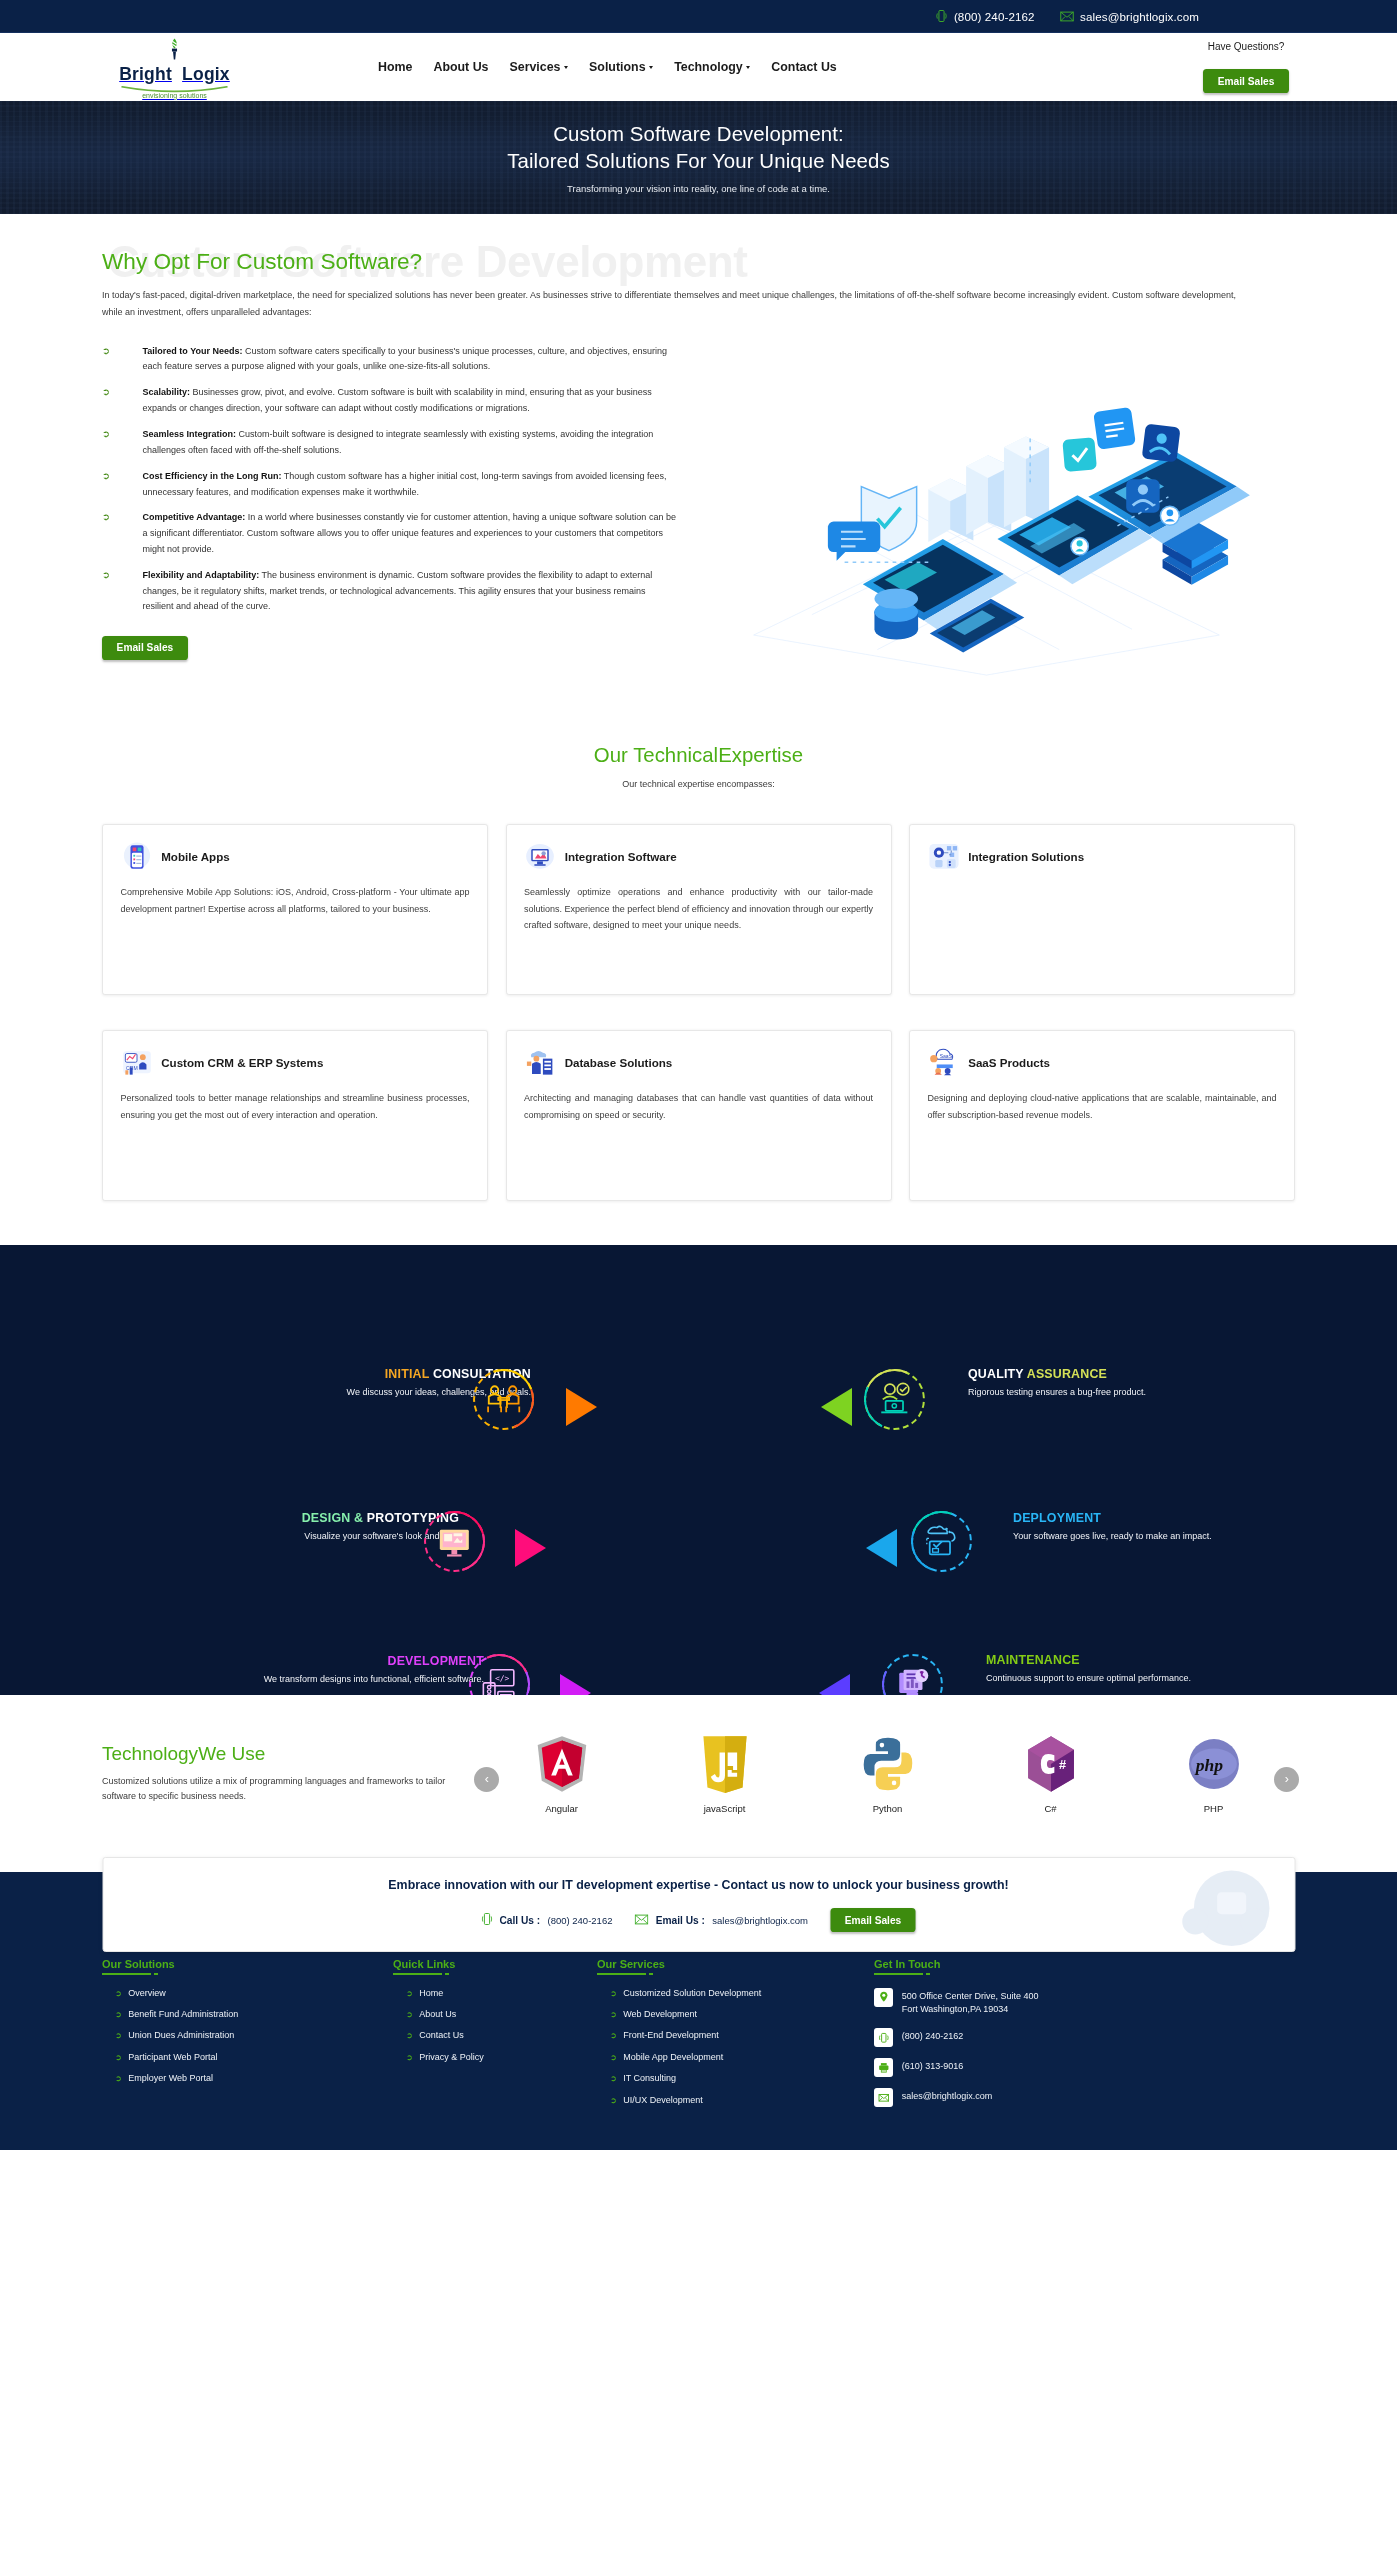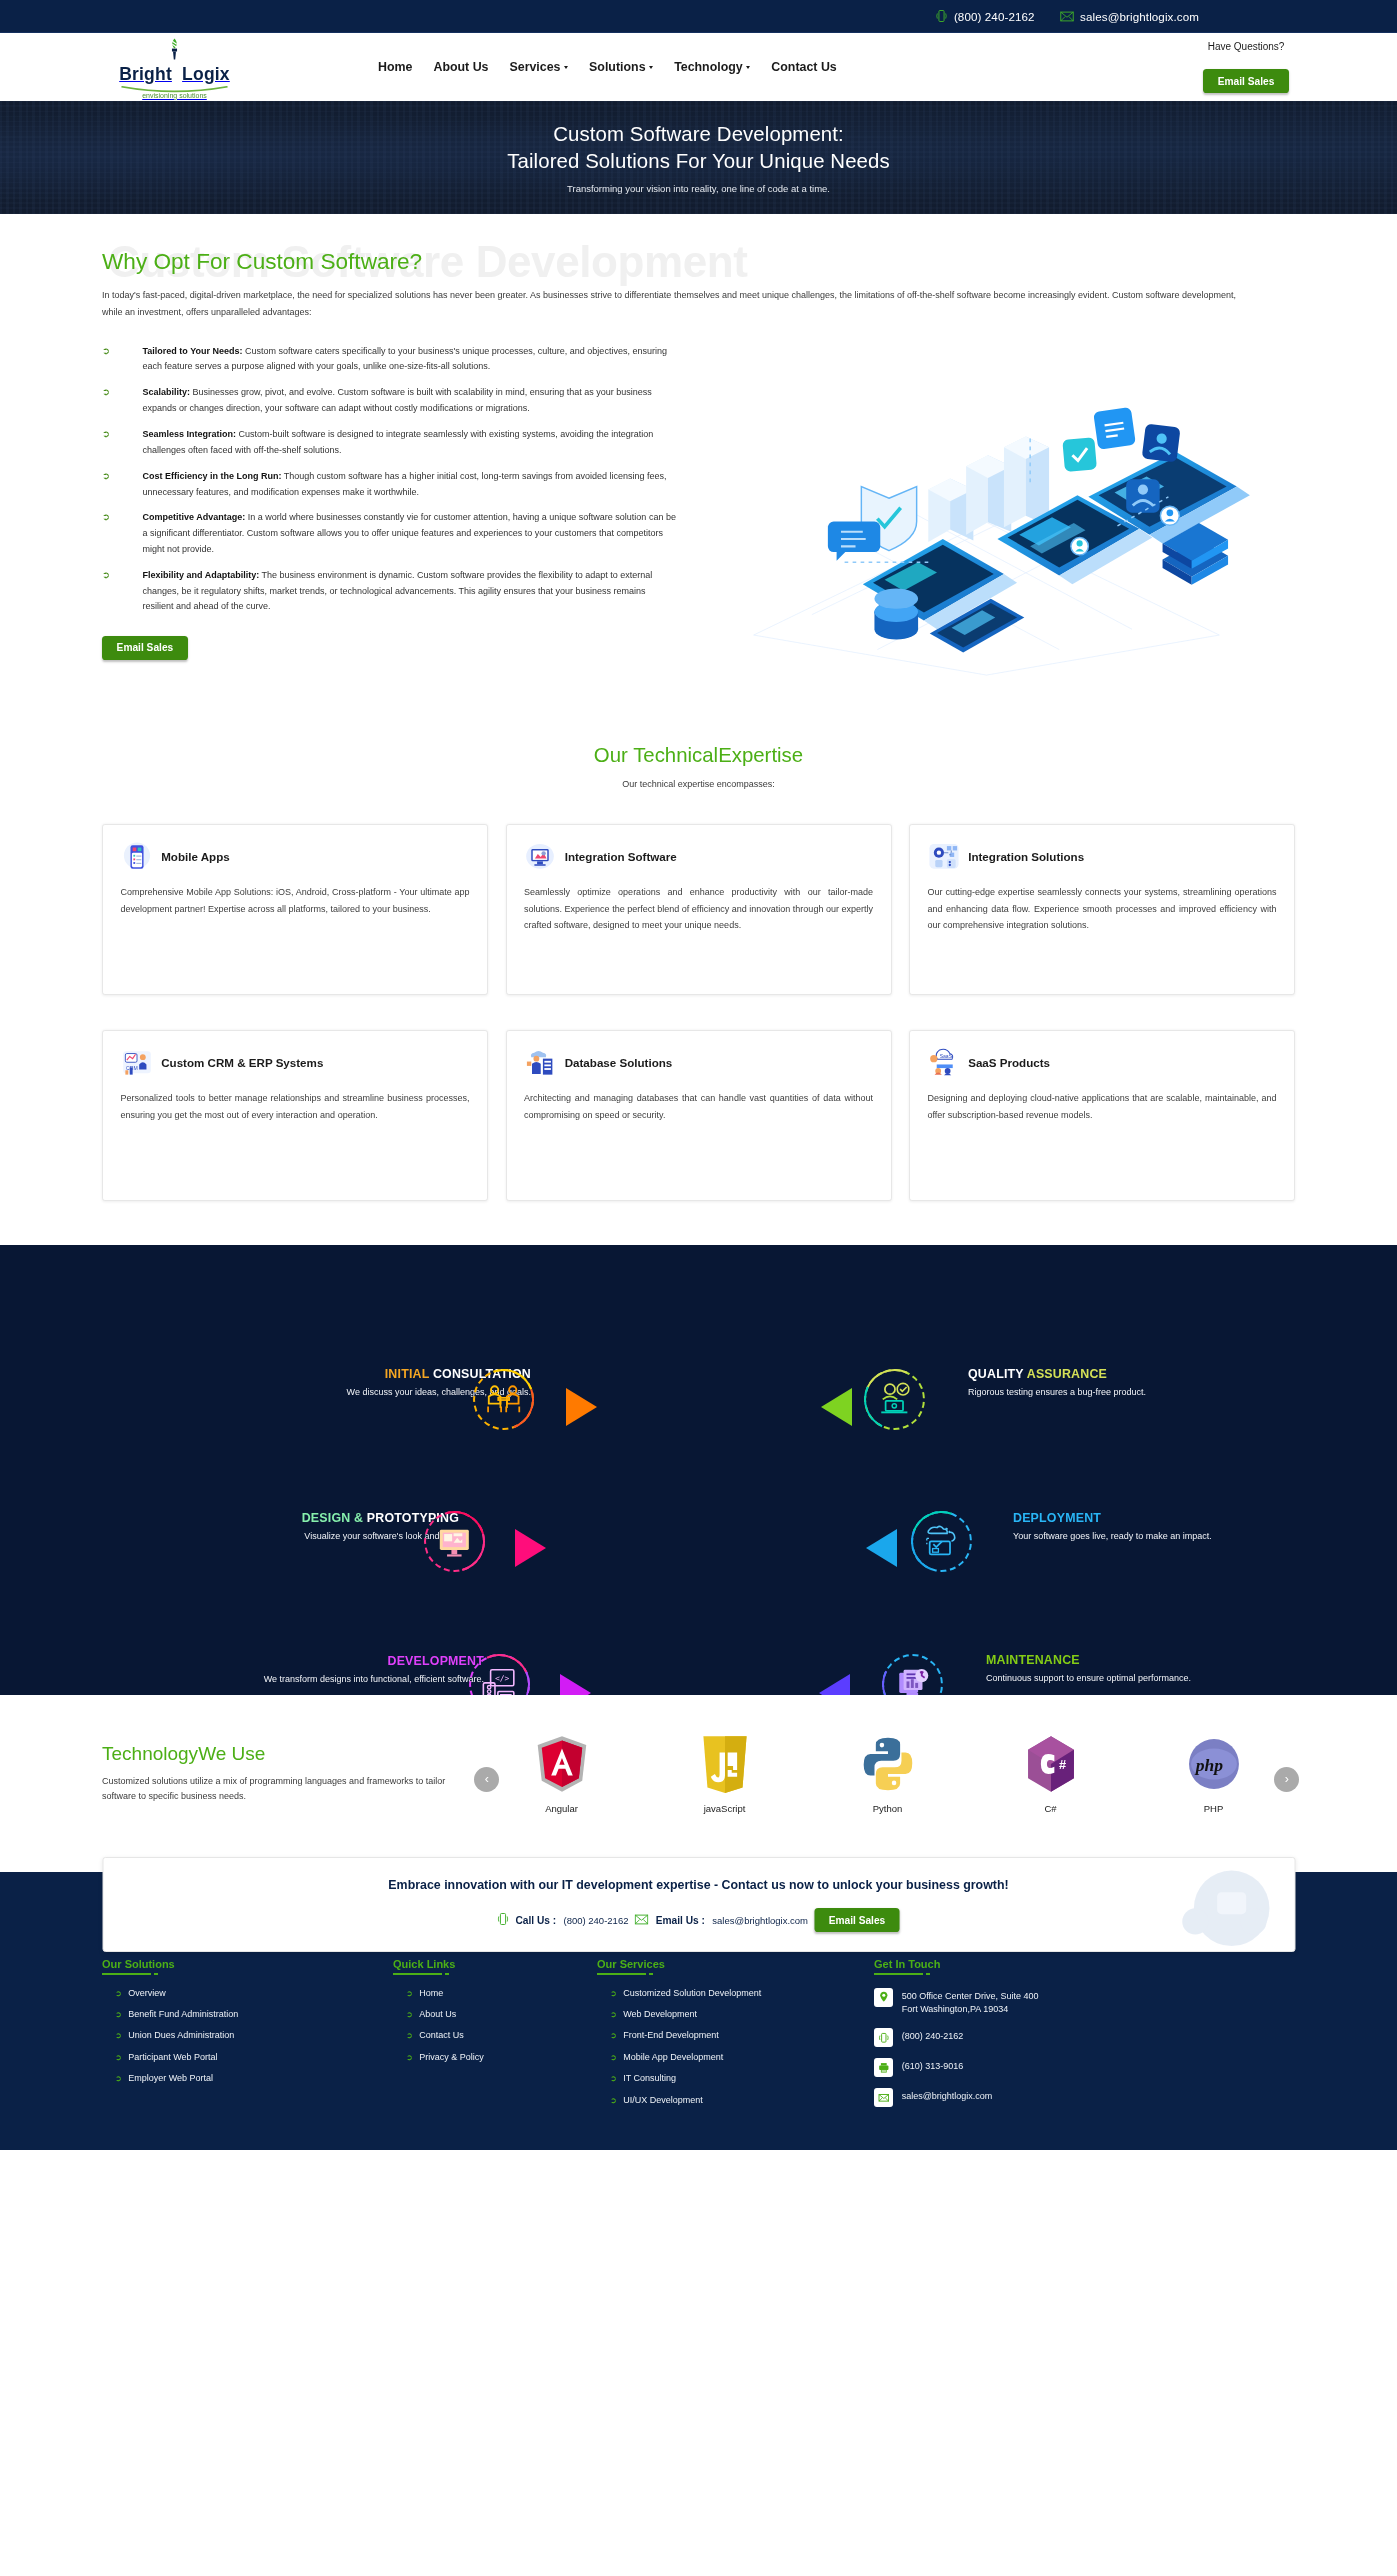--- a/index.html
+++ b/index.html
@@ -166,21 +166,21 @@
   .cta-zone { position:relative; }
   .cta-zone .cta-bg-top { height:33px; background:#fff; }
   .cta-zone .cta-bg-bot { height:57px; background:#0a2147; }
   .cta-card {
     position:absolute; left:50%; transform:translateX(-50%); top:17.5px;
     width:1193px; background:#fff; border:0.7px solid #e6e6e6; border-radius:2.9px;
     box-shadow:0 1.5px 4.4px rgba(0,0,0,.08);
     padding:20.4px 0 19px; text-align:center; overflow:hidden;
   }
   .cta-head { font-size:12.4px; font-weight:bold; color:#0a2147; position:relative; z-index:2; }
-  .cta-row { margin-top:16px; display:flex; align-items:center; justify-content:center; gap:6px; position:relative; z-index:2; }
+  .cta-row { margin-top:16px; display:flex; align-items:center; justify-content:center; gap:22px; position:relative; z-index:2; }
   .cta-pair { display:flex; align-items:center; gap:7.3px; font-size:10.2px; color:#0a2147; font-weight:bold; }
   .cta-pair .val { font-weight:normal; font-size:9.5px; }
   .cta-deco { position:absolute; right:11.6px; bottom:-8.7px; opacity:.12; }
 
   
   .footer { background:#0a2147; padding:28px 0 32px; }
   .foot-cols { display:flex; }
   .fcol1 { width:291px; } .fcol2 { width:204px; } .fcol3 { width:277px; } .fcol4 { flex:1; }
   .fh { font-size:11px; font-weight:bold; color:#fff; display:inline-block; padding-bottom:4.4px; position:relative; }
   .fh span { color:#4caf16; }
@@ -506,21 +506,20 @@
                 <rect x="30" y="16" width="6" height="6" fill="#8fb6f5"></rect>
                 <path d="M22 16 h6 M32 13 v3 M29 19 h3" stroke="#6f8ecb" stroke-width="1.4" fill="none"></path>
                 <rect x="26" y="25" width="12" height="12" rx="2" fill="#cfe0fb"></rect>
                 <circle cx="30" cy="29" r="1.6" fill="#2e4bbf"></circle>
                 <circle cx="30" cy="33" r="1.6" fill="#2e4bbf"></circle>
                 <rect x="10" y="26" width="10" height="10" rx="2" fill="#b9d2f8"></rect>
               </svg>
           </span>
           <div class="card-title">Integration Solutions</div>
         </div>
-        <div class="card-body">Our cutting-edge expertise seamlessly connects your systems, streamlining operations and enhancing data flow. Experience smooth processes and improved efficiency with our comprehensive integration solutions.</div>
       </div>
     </div>
 
     <div class="cards">
       <div class="card">
         <div class="card-head">
           <span class="card-ic">
             <svg viewBox="0 0 44 44">
                 <rect x="3" y="6" width="38" height="30" rx="4" fill="#eef4ff"></rect>
                 <rect x="6" y="9" width="16" height="12" rx="2" fill="#fff" stroke="#2e4bbf" stroke-width="1.2"></rect>

